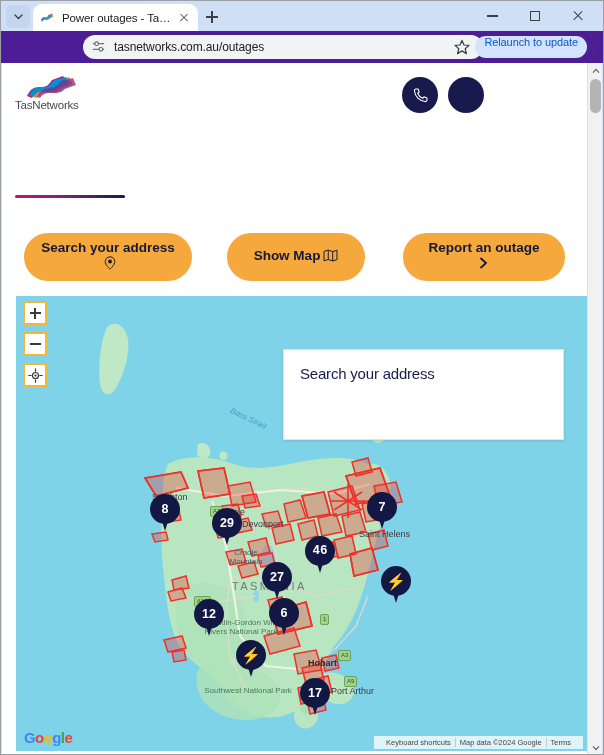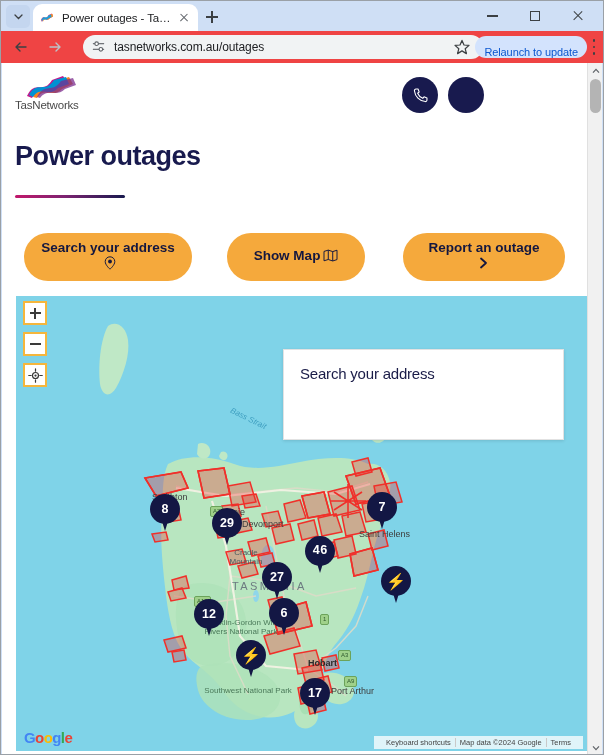--- a/index.html
+++ b/index.html
@@ -70,21 +70,21 @@
   #win-close .x { position: relative; width: 12px; height: 12px; }
   #win-close .x::before, #win-close .x::after {
     content: ""; position: absolute; left: 0; top: 5.3px; width: 12px; height: 1.3px; background: #3c4043;
   }
   #win-close .x::before { transform: rotate(45deg); }
   #win-close .x::after  { transform: rotate(-45deg); }
 
   
   #toolbar {
     position: absolute; left: 0; top: 30px; width: 604px; height: 32px;
-    background: #ef4444; display: flex; align-items: center;
+    background: #4c1d95; display: flex; align-items: center; flex-direction: column;
   }
   .navbtn {
     width: 28px; height: 28px; margin-left: 6px; flex: none;
     display: flex; align-items: center; justify-content: center;
     border-radius: 50%;
   }
   #omnibox {
     position: absolute; left: 82px; top: 4px; width: 400px; height: 24px;
     background: #f1f3f4; border-radius: 13px;
     display: flex; align-items: center; padding: 0 8px;
@@ -97,21 +97,21 @@
   #bookmark-star { position: absolute; right: 134px; top: 7px; width: 18px; height: 18px; }
   #download-icon { position: absolute; right: 103px; top: 7px; width: 18px; height: 18px; }
   #profile-avatar {
     position: absolute; right: 74px; top: 7px; width: 18px; height: 18px;
     border-radius: 50%; background: #b9a893; overflow: hidden;
   }
   #profile-avatar .face { position:absolute; left:3px; top:2px; width:12px; height:12px; border-radius:50%; background:#8d7d68; }
   #relaunch-pill {
     position: absolute; right: 18px; top: 5px; height: 22px;
     background: #d3e3fd; border-radius: 11px;
-    display: flex; align-items: flex-end; padding: 0 9px;
+    display: flex; align-items: flex-start; padding: 0 9px;
   }
   #relaunch-label { font-size: 11px; color: #0b57d0; white-space: nowrap; letter-spacing: -0.1px; }
   #chrome-menu { position: absolute; right: 4px; top: 8px; width: 14px; height: 16px;
     display: flex; flex-direction: column; align-items: center; justify-content: space-between; }
   #chrome-menu i { display: block; width: 2.6px; height: 2.6px; border-radius: 50%; background: #3c4043; }
 
   
   #viewport {
     position: absolute; left: 1px; top: 62px; width: 586px; height: 692px;
     background: #ffffff; overflow: hidden;
@@ -374,21 +374,20 @@
           <path d="M5.2 3.2 L7.4 3.2 L8.6 6.3 L7.0 7.6 C7.9 9.8 10.2 12.1 12.4 13.0 L13.7 11.4 L16.8 12.6 L16.8 14.8 C16.8 15.8 16.0 16.5 15.0 16.4 C9.0 15.8 4.2 11.0 3.6 5.0 C3.5 4.0 4.2 3.2 5.2 3.2 Z" fill="none" stroke="#ffffff" stroke-width="1.15" stroke-linejoin="round"></path>
         </svg>
       </div>
       <div class="circle-btn" id="menu-btn">
         <span>
           <i class="hl"></i><i class="hl"></i><i class="hl"></i>
         </span>
       </div>
     </div>
 
-    <h1 id="page-title">Power outages</h1>
     <div id="title-rule"></div>
 
     <div id="btn-row">
 
       <div class="pill-btn" id="btn-search">
         <span><span class="pill-label">Search your address</span><span class="pill-icon"><svg width="12" height="14" viewBox="0 0 12 14">
                 <path d="M6 0.8 C3.3 0.8 1.2 2.9 1.2 5.6 C1.2 9 6 13.2 6 13.2 C6 13.2 10.8 9 10.8 5.6 C10.8 2.9 8.7 0.8 6 0.8 Z" fill="none" stroke="#14173f" stroke-width="1"></path>
                 <circle cx="6" cy="5.5" r="1.9" fill="#14173f"></circle>
               </svg></span></span>
       </div>

